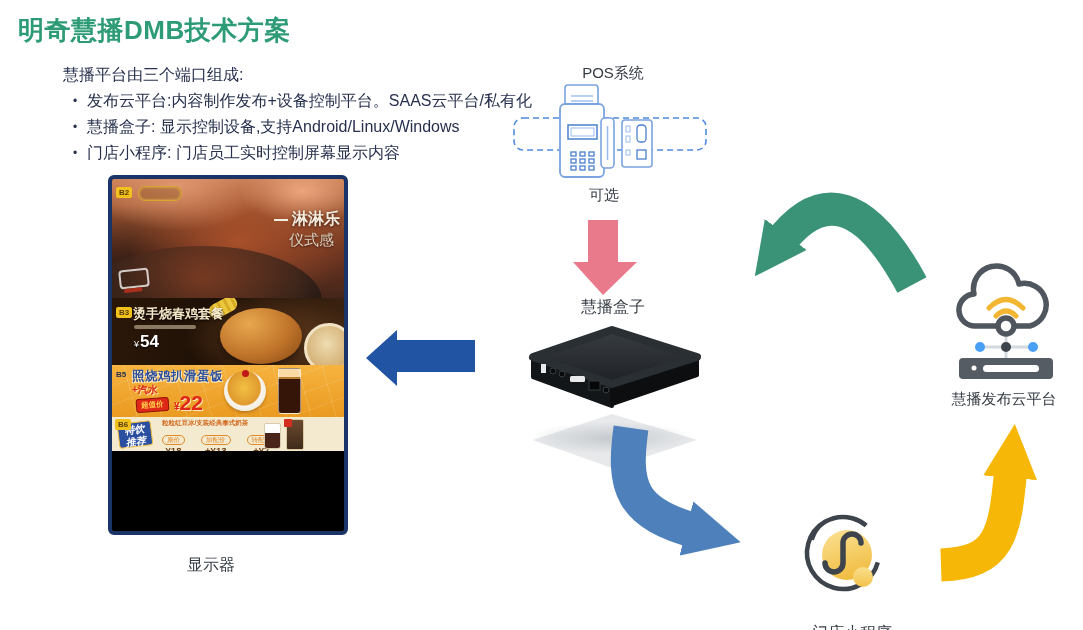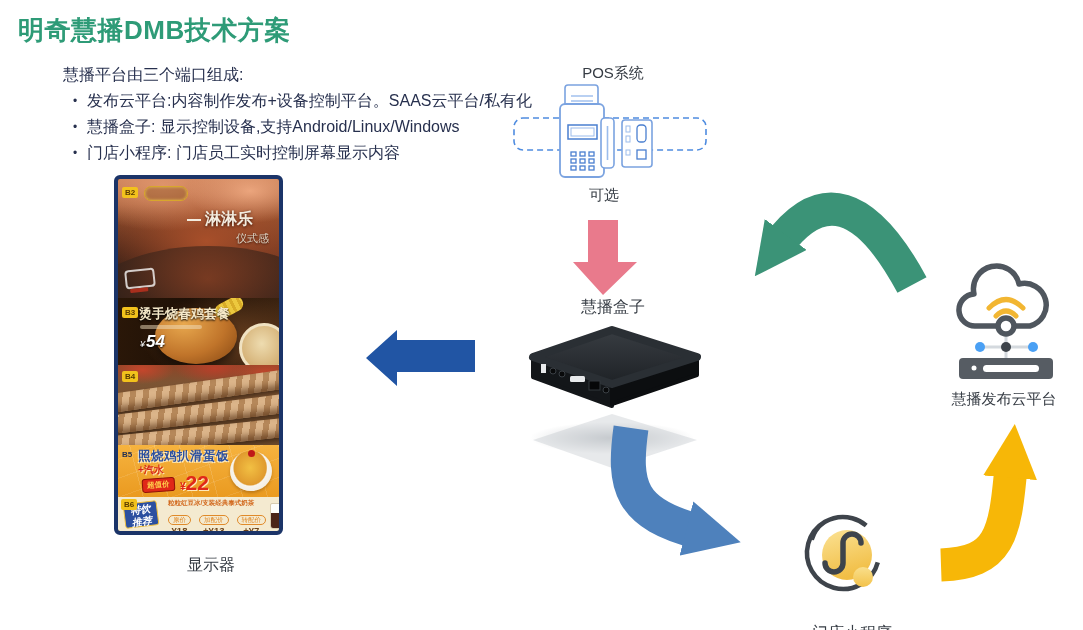--- a/index.html
+++ b/index.html
@@ -11,62 +11,62 @@
   .page-title{left:18px;top:13px;font-size:26px;font-weight:bold;color:#2E9B77;letter-spacing:.5px;}
 
   .intro{left:36px;top:62px;width:520px;font-size:16px;line-height:26px;color:#27304e;margin-left:27px;}
   .bullet-row{display:flex;}
   .bullet-dot{width:24px;text-align:center;font-size:12px;line-height:26px;flex:none;}
 
   .node-label{font-size:15px;color:#363c44;}
   .node-label.big{font-size:16px;}
 
   
-  .board{left:108px;top:175px;width:169px;height:360px;border:4px solid #1B3468;border-radius:6px;
-         box-sizing:border-box;overflow:hidden;background:#000;margin-left:6px;}
+  .board{left:108px;top:175px;width:240px;height:360px;border:4px solid #1B3468;border-radius:6px;
+         box-sizing:border-box;overflow:hidden;background:#000;}
   .sec{position:relative;width:100%;overflow:hidden;}
   .tag{position:absolute;background:#f2c21c;color:#5a3c00;font-size:8px;font-weight:bold;
        padding:1px 3px;border-radius:2px;line-height:9px;z-index:5;}
   
   .b2{height:119px;background:
       radial-gradient(90px 46px at 82% 10%,rgba(238,168,128,.95),rgba(190,100,60,0) 70%),
       radial-gradient(130px 64px at 28% 6%,rgba(226,152,112,.9),rgba(180,90,55,0) 70%),
       radial-gradient(150px 90px at 55% 52%,#a84f2a,rgba(130,55,28,0) 75%),
       radial-gradient(220px 130px at 12% 100%,#1d1410,rgba(29,20,16,0) 72%),
       linear-gradient(180deg,#c77c52 0%,#94502e 32%,#6e3520 60%,#45261a 100%);}
   .b2-pan{position:absolute;left:-30px;bottom:-58px;width:240px;height:110px;border-radius:50%;
       background:radial-gradient(at 50% 30%,#7a3b22 0%,#3a241a 55%,#191311 80%);opacity:.85;}
   .b2-badge{position:absolute;left:26px;top:7px;width:42px;height:13px;border:1px solid #d8a62c;
       border-radius:7px;background:rgba(120,70,20,.35);box-shadow:inset 0 0 3px #e8c050;}
-  .b2-title{position:absolute;right:26px;top:30px;color:#f3ecdf;font-weight:bold;font-size:16px;
+  .b2-title{position:absolute;right:4px;top:30px;color:#f3ecdf;font-weight:bold;font-size:16px;
       text-shadow:0 1px 3px rgba(40,10,0,.8);}
   .b2-title::before{content:"";display:inline-block;width:14px;height:2px;background:#f3ecdf;
       vertical-align:middle;margin-right:4px;}
-  .b2-sub{position:absolute;right:10px;top:52px;color:#ddd4c4;font-size:11px;
+  .b2-sub{position:absolute;right:10px;top:52px;color:#ddd4c4;font-size:15px;
       text-shadow:0 1px 2px rgba(40,10,0,.8);}
   .b2-logo{position:absolute;left:7px;bottom:10px;width:26px;height:15px;border:2px solid rgba(255,255,255,.85);
       border-radius:4px;transform:rotate(-6deg);opacity:.9;}
   .b2-logo::after{content:"";position:absolute;left:2px;bottom:-6px;width:18px;height:4px;background:#b5301e;border-radius:1px;}
   
   .b3{height:67px;background:
       radial-gradient(120px 60px at 70% 60%,#6a4020,rgba(80,48,22,0) 75%),
       linear-gradient(90deg,#2a1708 0%,#1e1006 45%,#3a2210 100%);}
   .b3-chicken{position:absolute;right:42px;top:10px;width:82px;height:56px;border-radius:50%;
       background:radial-gradient(at 35% 28%,#e8a84e 0%,#c0742a 55%,#8a4a14 95%);
       box-shadow:0 4px 8px rgba(0,0,0,.5);}
   .b3-corn{position:absolute;left:96px;top:2px;width:30px;height:15px;border-radius:8px;transform:rotate(-28deg);
       background:repeating-linear-gradient(90deg,#ecc83e 0 4px,#d8ac28 4px 7px);}
   .b3-plate{position:absolute;right:-10px;bottom:-8px;width:44px;height:44px;border-radius:50%;
       border:3px solid #f0e2c2;background:radial-gradient(at 45% 40%,#eedcb0,#cfa86a 80%);}
   .b3-title{position:absolute;left:21px;top:7px;color:#f5e8c8;font-weight:bold;font-size:13px;
       text-shadow:0 1px 2px #000;}
   .b3-subbar{position:absolute;left:22px;top:27px;width:62px;height:4px;border-radius:2px;
       background:rgba(240,222,190,.5);}
   .b3-price{position:absolute;left:22px;top:34px;color:#fff;font-weight:bold;font-size:17px;
-      text-shadow:0 1px 2px #000;font-style:italic;}
+      text-shadow:0 1px 2px #000;}
   .b3-price .cur{font-size:9px;font-weight:normal;margin-right:1px;}
   
   .b4{height:80px;background:
       radial-gradient(40px 18px at 15% 6%,#c4462c,rgba(180,60,35,0) 80%),
       radial-gradient(50px 20px at 60% 4%,#b8402a,rgba(180,60,35,0) 80%),
       radial-gradient(44px 18px at 92% 10%,#c4462c,rgba(180,60,35,0) 80%),
       linear-gradient(180deg,#8f4527 0%,#7d5433 22%,#6b4a2c 100%);}
   .sausage{position:absolute;height:19px;border-radius:12px;
       background:repeating-linear-gradient(105deg,#dcb58a 0 7px,#b6885a 7px 13px);
       box-shadow:inset 0 -5px 7px rgba(80,45,18,.65),0 3px 4px rgba(30,15,5,.5);}
@@ -94,21 +94,21 @@
   .b5-cherry{position:absolute;left:130px;top:5px;width:7px;height:7px;border-radius:50%;background:#c01818;}
   .b5-cola{position:absolute;left:166px;top:3px;width:21px;height:44px;border-radius:3px 3px 4px 4px;
       background:linear-gradient(180deg,rgba(255,255,255,.55) 0 8px,#47201255 8px 10px,#361509 10px 100%);
       border:1px solid rgba(255,255,255,.5);}
   
   .b6{height:34px;background:#f4ead0;}
   .b6-ribbon{position:absolute;left:6px;top:5px;width:34px;height:25px;background:#2b4fa0;border:1px solid #f0c040;
       border-radius:3px;transform:rotate(-7deg);color:#fff;font-weight:bold;font-style:italic;font-size:10px;
       line-height:11.5px;text-align:center;padding-top:1px;box-sizing:border-box;}
   .b6-note{position:absolute;left:50px;top:2px;color:#d2691e;font-size:6.5px;font-weight:bold;}
-  .b6-opts{position:absolute;left:50px;top:11px;display:flex;gap:8px;}
+  .b6-opts{position:absolute;left:50px;top:11px;display:flex;gap:16px;}
   .b6-opt{text-align:center;}
   .b6-opt .pill{display:inline-block;border:1px solid #e08a2a;color:#e08a2a;font-size:6.5px;
       border-radius:7px;padding:0 4px;line-height:8px;}
   .b6-opt .p{font-size:9.5px;font-weight:bold;color:#6e4318;line-height:10px;}
   .b6-drink{position:absolute;left:152px;top:6px;width:15px;height:24px;border-radius:2px 2px 3px 3px;
       background:linear-gradient(180deg,#fdfdfb 0 9px,#4a2418 9px 100%);border:1px solid #d8cbb0;}
   .b6-bottle{position:absolute;left:174px;top:2px;width:16px;height:29px;border-radius:2px;
       background:linear-gradient(180deg,#6a4a30,#3f2a1a);border:1px solid #d9c9a0;}
   .b6-bottle::before{content:"";position:absolute;left:-3px;top:-1px;width:8px;height:8px;background:#d42e1e;border-radius:1px;}
 </style>
@@ -216,26 +216,20 @@
       <div class="b2-logo"></div>
     </div>
     <div class="sec b3">
       <div class="b3-chicken"></div>
       <div class="b3-corn"></div>
       <div class="b3-plate"></div>
       <span class="tag" style="left:4px;top:9px;">B3</span>
       <div class="b3-title">烫手烧春鸡套餐</div>
       <div class="b3-subbar"></div>
       <div class="b3-price"><span class="cur">¥</span><span>54</span></div>
-    </div>
-    <div class="sec b4">
-      <div class="sausage s1"></div>
-      <div class="sausage s2"></div>
-      <div class="sausage s3"></div>
-      <span class="tag" style="left:4px;top:6px;">B4</span>
     </div>
     <div class="sec b5">
       <span class="b5-tag">B5</span>
       <div class="b5-title">照烧鸡扒滑蛋饭</div>
       <div class="b5-title2">+汽水</div>
       <span class="b5-badge">超值价</span>
       <div class="b5-price"><span class="cur">¥</span><span>22</span></div>
       <div class="b5-bowl"></div>
       <div class="b5-cherry"></div>
       <div class="b5-cola"></div>

